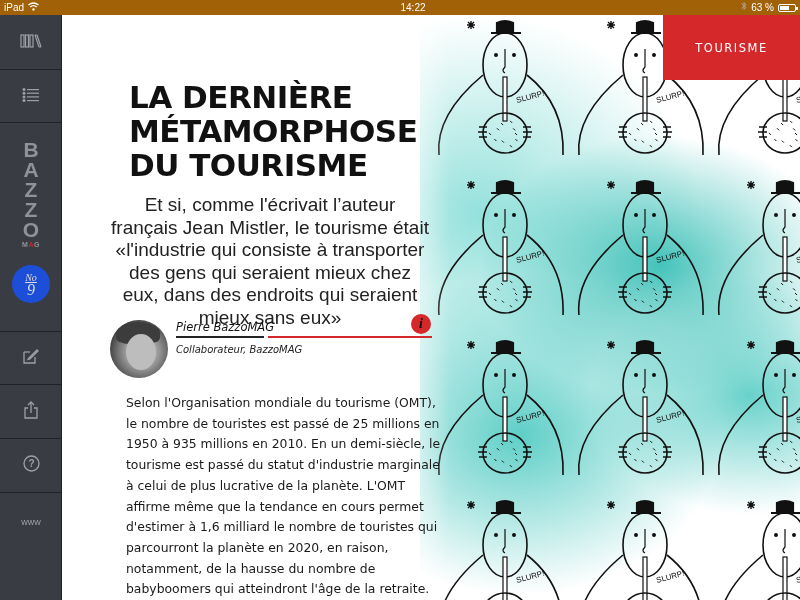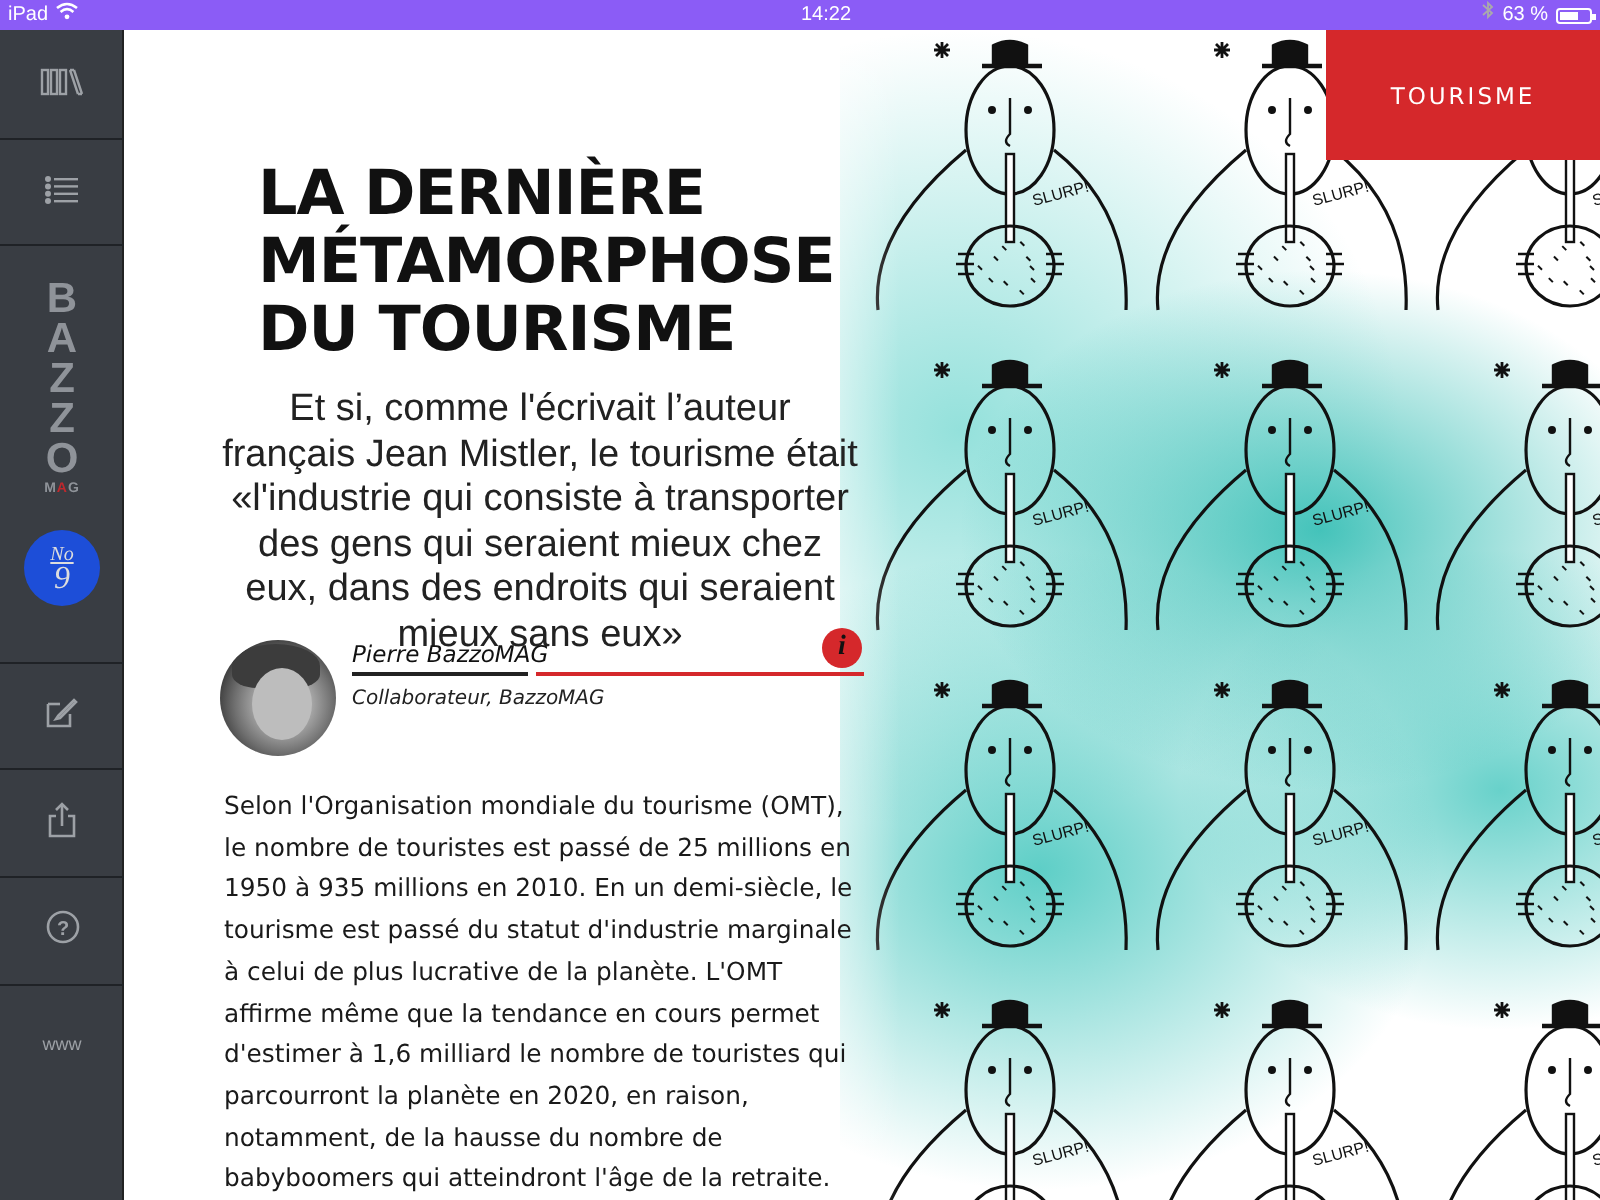--- a/index.html
+++ b/index.html
@@ -2,21 +2,21 @@
 <html><head>
 <meta charset="utf-8">
 <style>
   * { margin: 0; padding: 0; box-sizing: border-box; }
   html, body { width: 800px; height: 600px; overflow: hidden; background: #fff; }
   body { position: relative; font-family: "DejaVu Sans", sans-serif; }
 
   
   .statusbar {
     position: absolute; left: 0; top: 0; width: 800px; height: 15px;
-    background: #8b5cf6; color: #fff; font-family: "Liberation Sans", sans-serif;
+    background: #a16207; color: #fff; font-family: "Liberation Sans", sans-serif;
     font-size: 10px; line-height: 15px;
   }
   .statusbar .left { position: absolute; left: 4px; top: 0; display: flex; align-items: center; gap: 4px; }
   .statusbar .center { position: absolute; left: 3px; width: 800px; text-align: center; top: 0; margin-left: 10px; }
   .statusbar .right { position: absolute; right: 4px; top: 0; display: flex; align-items: center; gap: 4px; }
   .battery { width: 18px; height: 8px; border: 1px solid #fff; border-radius: 2px; position: relative; display: inline-block; }
   .battery .fill { position: absolute; left: 1px; top: 1px; bottom: 1px; background: #fff; }
   .battery::after { content: ""; position: absolute; right: -3px; top: 2px; width: 2px; height: 3px; background: #fff; }
 
   
@@ -98,21 +98,21 @@
   .author-role {
     position: absolute; left: 66px; top: 24px; font-family: "DejaVu Sans", sans-serif; font-style: italic;
     font-size: 10px; color: #222;
   }
   .info-btn {
     position: absolute; left: 301px; top: -6px; width: 20px; height: 20px; border-radius: 50%;
     background: #d5282b; color: #111; font-family: "Liberation Serif", serif; font-style: italic; font-weight: bold;
     font-size: 14px; display: flex; align-items: center; justify-content: center; cursor: pointer;
   }
   .body {
-    position: absolute; left: 112px; top: 393px; width: 320px;
+    position: absolute; left: 126px; top: 393px; width: 320px;
     font-family: "DejaVu Sans", sans-serif; font-size: 12.4px; line-height: 20.7px; color: #1a1a1a;
   }
 </style>
 </head>
 <body>
 
 <div class="statusbar">
   <div class="left">
     <span>iPad</span>
     <span>

